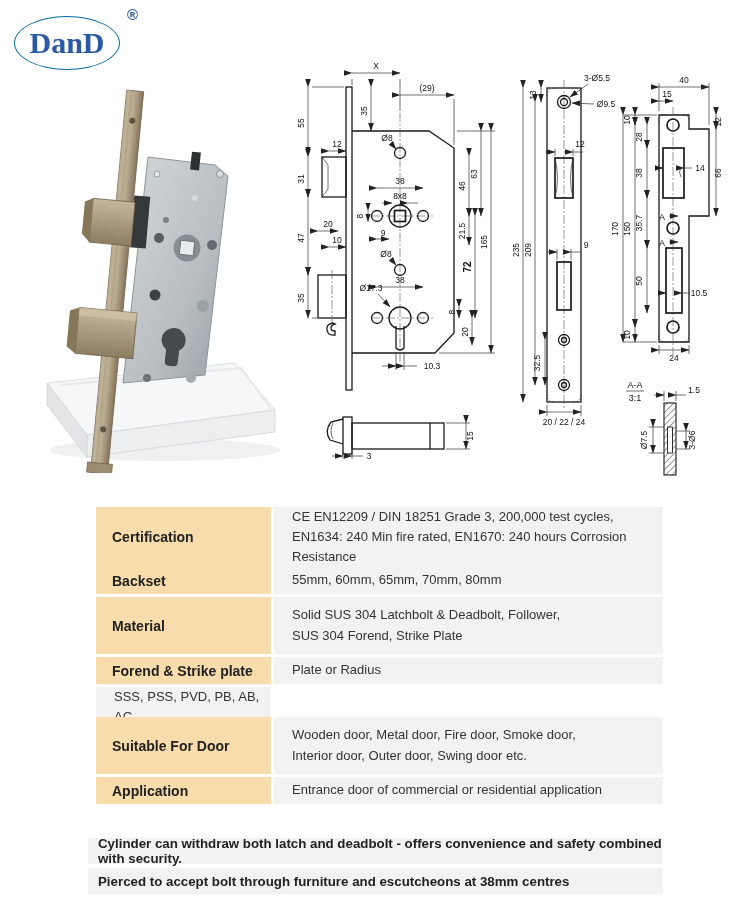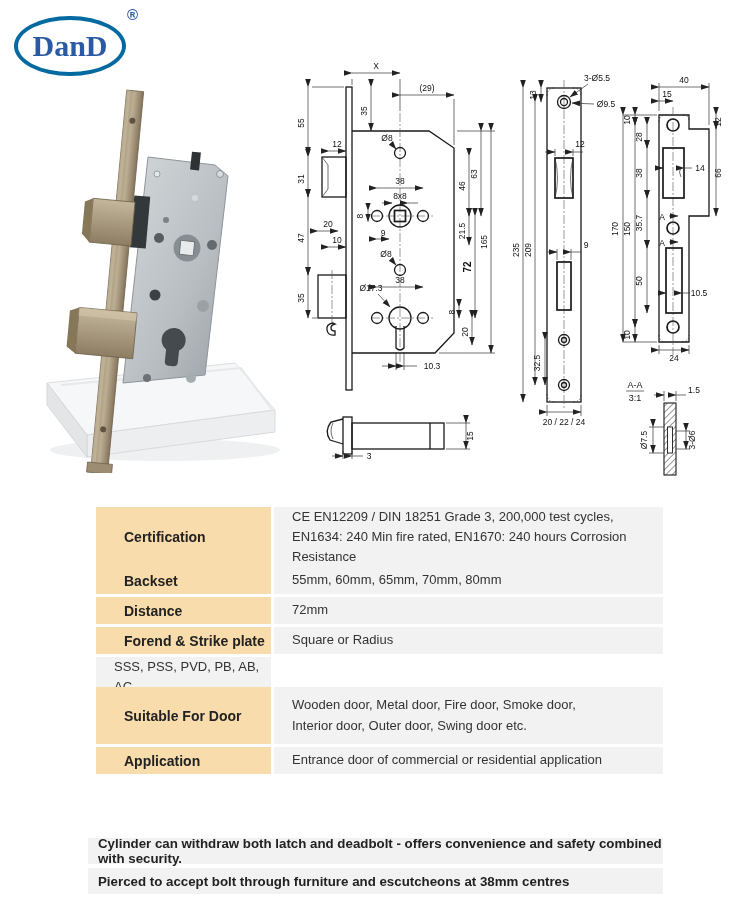--- a/index.html
+++ b/index.html
@@ -1,35 +1,35 @@
 <!DOCTYPE html>
 <html><head>
 <meta charset="utf-8">
 <style>
   html,body{margin:0;padding:0;background:#fff;}
   #page{position:relative;width:750px;height:913px;background:#fff;overflow:hidden;
         font-family:"Liberation Sans",sans-serif;}
   
   .logo{position:absolute;left:14px;top:16px;width:108px;height:56px;}
-  .logo .oval{width:104px;height:52px;border:4px solid #0369a1;border-radius:50%;
+  .logo .oval{width:104px;height:52px;border:1px solid #0369a1;border-radius:50%;
       display:flex;align-items:center;justify-content:center;}
   .logo .word{color:#2b5aa5;font-family:"Liberation Serif",serif;font-weight:bold;
       font-size:30px;letter-spacing:0px;}
   .logo .reg{position:absolute;right:-16px;top:-10px;color:#2b5aa5;font-size:15px;font-weight:bold;}
   
   #photo-svg{position:absolute;left:35px;top:78px;}
   #draw-svg{position:absolute;left:283px;top:55px;}
   svg text{font-family:"Liberation Sans",sans-serif;fill:#111;}
   .dimt{font-size:8.5px;}
   .dimb{font-size:10px;font-weight:bold;}
   .sect{font-size:9px;}
   
   #spec{position:absolute;left:96px;top:507px;width:567px;}
   .row{display:grid;grid-template-columns:175px 1fr;gap:3px;margin-bottom:3px;}
-  .row .lab{background:#f8dcab;display:flex;align-items:center;padding-left:28px;
+  .row .lab{background:#f8dcab;display:flex;align-items:center;padding-left:16px;
       font-weight:bold;font-size:14px;color:#222;}
   .row .val{background:#f2f2f2;display:flex;align-items:center;padding-left:18px;
       font-size:13px;color:#333;white-space:pre-line;line-height:1.55;}
   .h1x{height:27px;} .h2x{height:57px;}
   #notes{position:absolute;left:88px;top:838px;width:575px;}
   .note{background:#f2f2f2;height:26px;display:flex;align-items:center;
       padding-left:10px;font-size:13.3px;color:#222;margin-bottom:4px;font-weight:bold;}
 </style>
 </head>
 <body>
@@ -364,27 +364,28 @@
   <div id="spec">
     <div class="row h2x">
       <div class="lab">Certification</div>
       <div class="val">CE EN12209 / DIN 18251 Grade 3, 200,000 test cycles,
 EN1634: 240 Min fire rated, EN1670: 240 hours Corrosion Resistance</div>
     </div>
     <div class="row h1x">
       <div class="lab">Backset</div>
       <div class="val">55mm, 60mm, 65mm, 70mm, 80mm</div>
     </div>
-    <div class="row h1x">
-      <div class="lab">Distance</div>
-      <div class="val">72mm</div>
+    <div class="row h2x">
+      <div class="lab">Material</div>
+      <div class="val">Solid SUS 304 Latchbolt &amp; Deadbolt, Follower,
+SUS 304 Forend, Strike Plate</div>
     </div>
     <div class="row h1x">
       <div class="lab">Forend &amp; Strike plate</div>
-      <div class="val">Square or Radius</div>
+      <div class="val">Plate or Radius</div>
     </div>
     <div class="row h1x">
       <div class="val">SSS, PSS, PVD, PB, AB, AC</div>
     </div>
     <div class="row h2x">
       <div class="lab">Suitable For Door</div>
       <div class="val">Wooden door, Metal door, Fire door, Smoke door,
 Interior door, Outer door, Swing door etc.</div>
     </div>
     <div class="row h1x">

